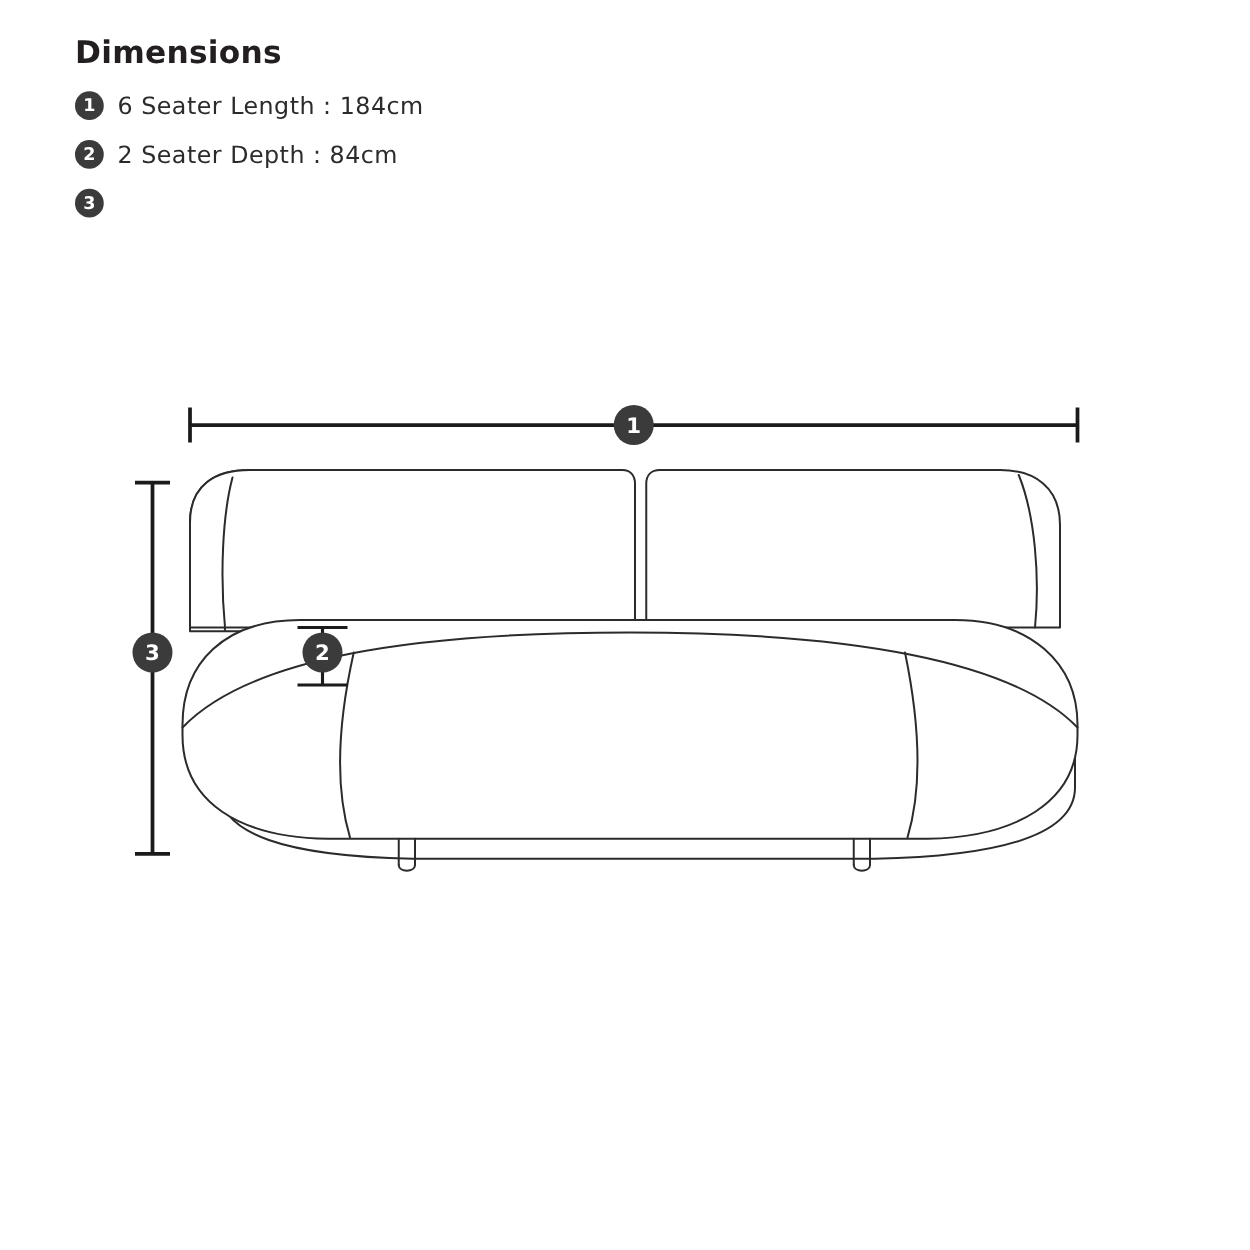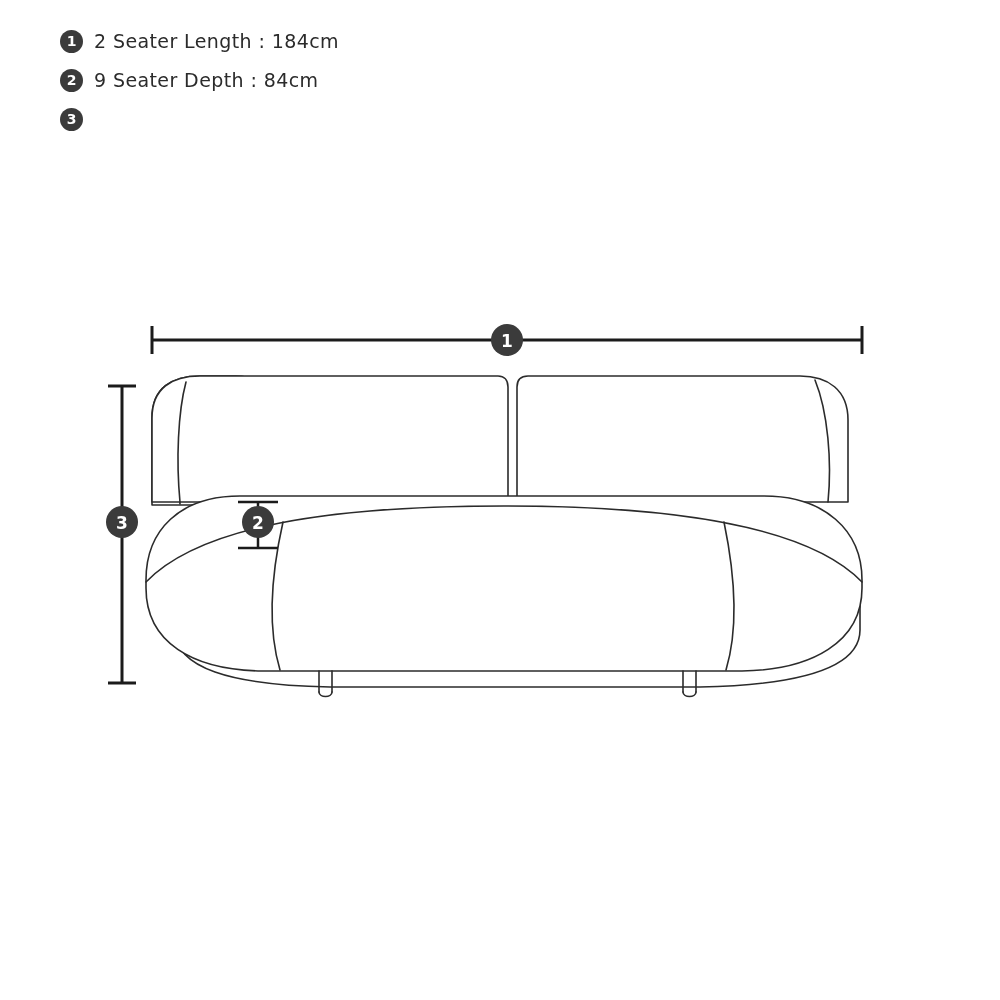--- a/index.html
+++ b/index.html
@@ -109,29 +109,30 @@
     stroke-width: 1.6;
     stroke-linecap: round;
   }
 </style>
 </head>
 <body>
 
 <div class="page">
 
   <div class="legend">
+    <div class="legend-title">Dimensions</div>
 
     <div class="legend-row">
       <div class="legend-badge">1</div>
-      <div class="legend-text">2 Seater Length : 184cm</div>
+      <div class="legend-text">6 Seater Length : 184cm</div>
     </div>
 
     <div class="legend-row">
       <div class="legend-badge">2</div>
-      <div class="legend-text">9 Seater Depth : 84cm</div>
+      <div class="legend-text">2 Seater Depth : 84cm</div>
     </div>
 
     <div class="legend-row">
       <div class="legend-badge">3</div>
     </div>
   </div>
 
   <div class="drawing">
     <svg width="1000" height="450" viewBox="0 0 1000 450" xmlns="http://www.w3.org/2000/svg">
 

